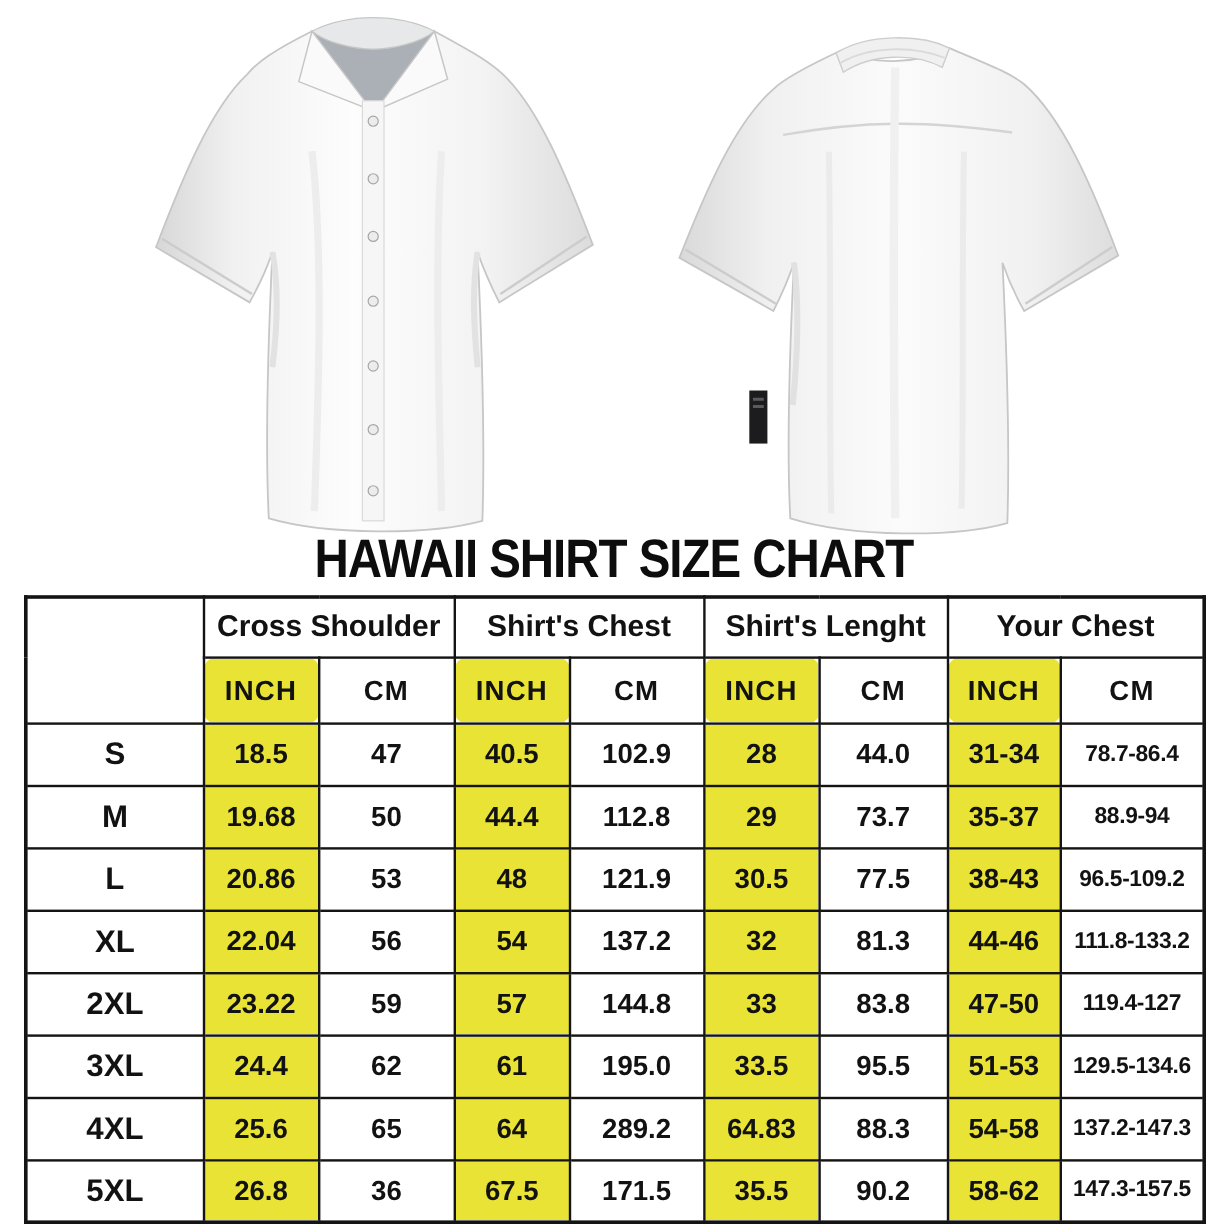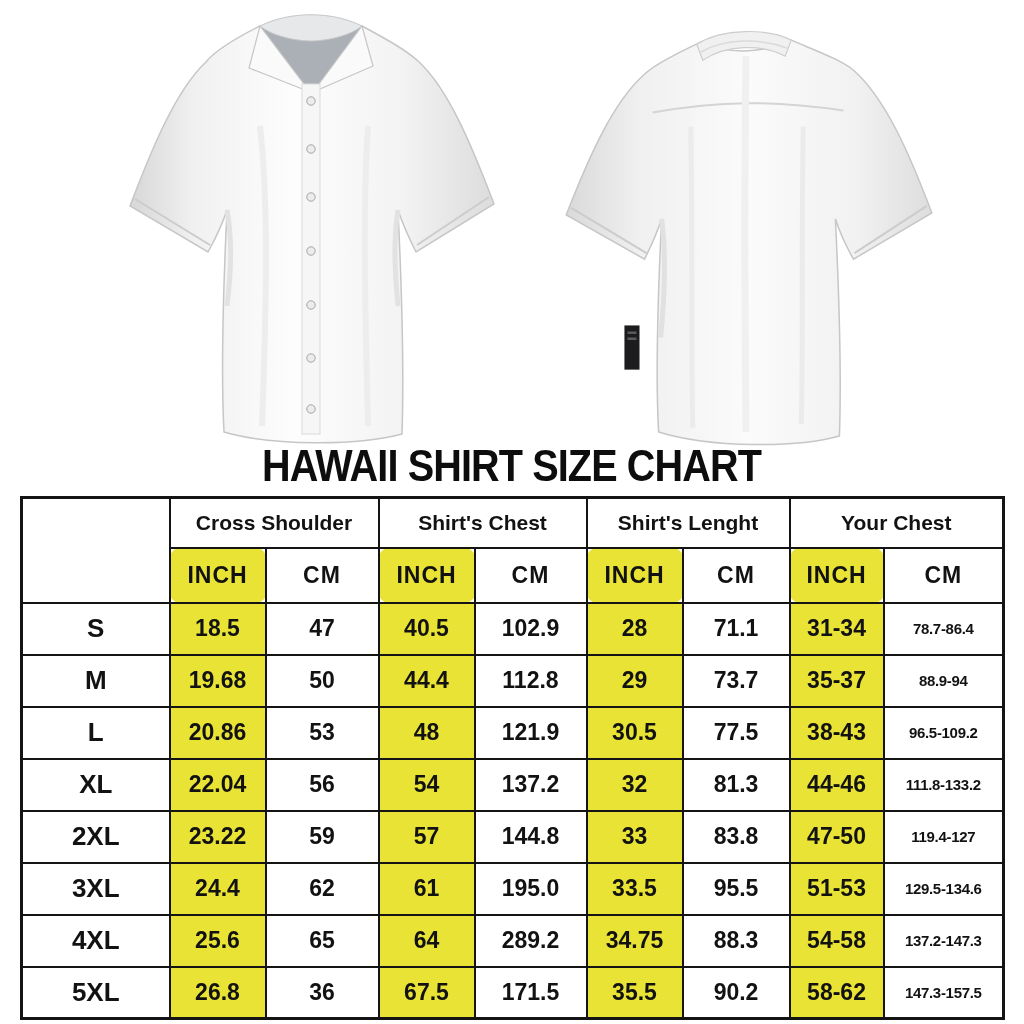--- a/index.html
+++ b/index.html
@@ -19,26 +19,26 @@
   
   table.size-chart{position:absolute;left:20px;top:496px;width:982px;
          border-collapse:collapse;table-layout:fixed;
          border:3px solid #141414;background:#ffffff;}
   .size-chart td{border:2px solid #141414;text-align:center;vertical-align:middle;
          padding:0;font-weight:bold;color:#121212;overflow:hidden;}
   .size-chart tr.group-row{height:50px;}
   .size-chart tr.unit-row{height:55px;}
   .size-chart tbody tr{height:52px;}
   td.corner{background:#ffffff;}
-  td.group{font-size:21px;letter-spacing:0;}
+  td.group{font-size:25px;letter-spacing:0;}
   td.unit{font-size:23px;letter-spacing:1px;border-radius:10px;}
   td.size{font-size:26px;}
   td.val{font-size:23px;}
   td.hl{background:#e9e335;}
-  td.small{font-size:15px;letter-spacing:-0.3px;}
+  td.small{font-size:19px;letter-spacing:-0.3px;}
 </style>
 </head>
 <body>
 
 <div class="stage">
 
   <svg class="shirt shirt-front" viewBox="0 0 394 442" xmlns="http://www.w3.org/2000/svg">
     <defs>
       <linearGradient id="fbody" x1="0" y1="0" x2="1" y2="0">
         <stop offset="0" stop-color="#d7d7d7"></stop>
@@ -170,21 +170,21 @@
         </tr>
       </thead>
     <tbody id="chart-body">
         <tr>
           <td class="size">S</td>
           <td class="val hl">18.5</td>
           <td class="val">47</td>
           <td class="val hl">40.5</td>
           <td class="val">102.9</td>
           <td class="val hl">28</td>
-          <td class="val">71.1</td>
+          <td class="val">44.0</td>
           <td class="val hl">31-34</td>
           <td class="val small">78.7-86.4</td>
         </tr>
         <tr>
           <td class="size">M</td>
           <td class="val hl">19.68</td>
           <td class="val">50</td>
           <td class="val hl">44.4</td>
           <td class="val">112.8</td>
           <td class="val hl">29</td>
@@ -235,21 +235,21 @@
           <td class="val">95.5</td>
           <td class="val hl">51-53</td>
           <td class="val small">129.5-134.6</td>
         </tr>
         <tr>
           <td class="size">4XL</td>
           <td class="val hl">25.6</td>
           <td class="val">65</td>
           <td class="val hl">64</td>
           <td class="val">289.2</td>
-          <td class="val hl">34.75</td>
+          <td class="val hl">64.83</td>
           <td class="val">88.3</td>
           <td class="val hl">54-58</td>
           <td class="val small">137.2-147.3</td>
         </tr>
         <tr>
           <td class="size">5XL</td>
           <td class="val hl">26.8</td>
           <td class="val">36</td>
           <td class="val hl">67.5</td>
           <td class="val">171.5</td>

